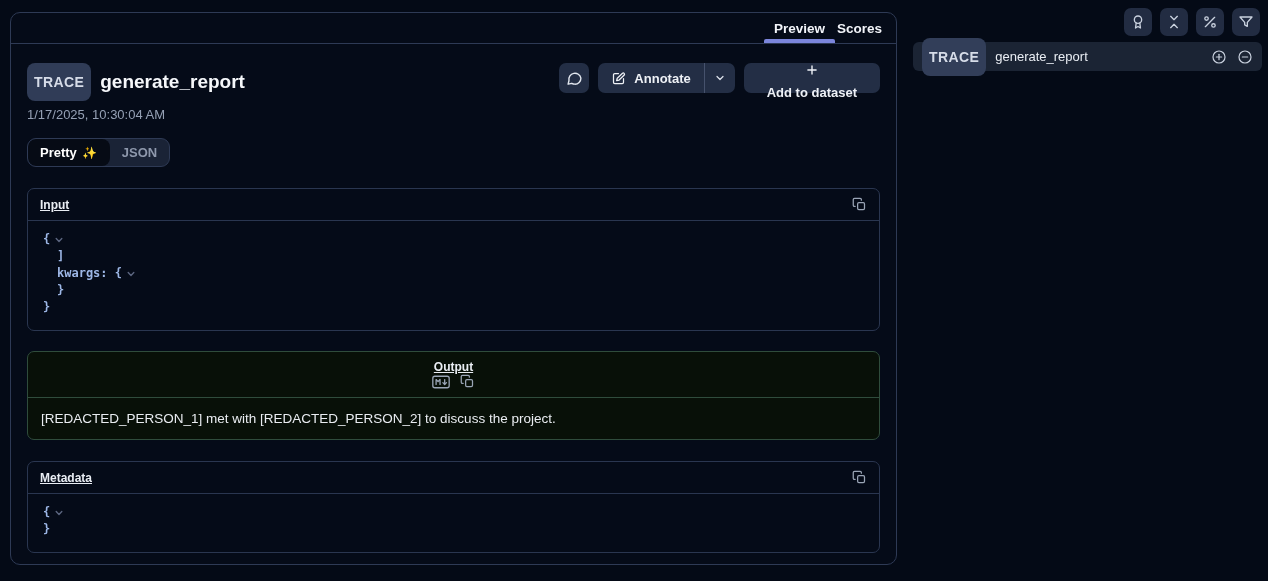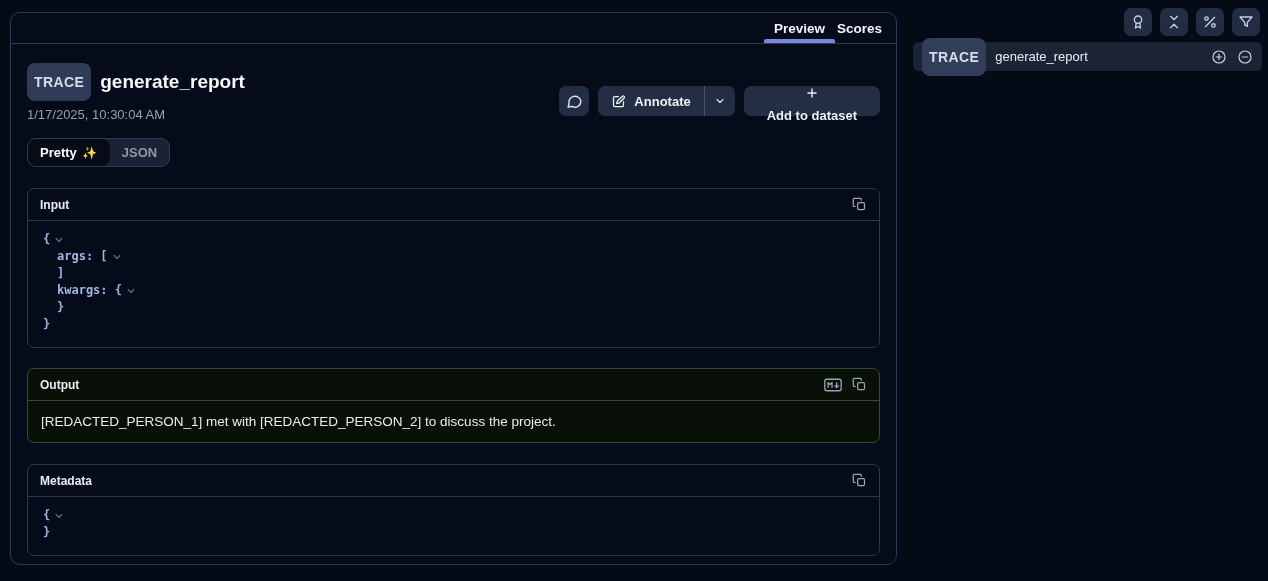--- a/index.html
+++ b/index.html
@@ -39,21 +39,21 @@
   }
   .title-line { display: flex; align-items: center; gap: 9px; }
   .badge {
     background: #303c57; color: #d6dce8;
     font-size: 14px; font-weight: 700; letter-spacing: 0.4px;
     padding: 11px 7px; border-radius: 8px;
   }
   .trace-title { font-size: 19px; font-weight: 700; color: #f5f7fa; }
   .timestamp { margin-top: 6px; font-size: 13px; color: #95a0b4; }
 
-  .actions { display: flex; align-items: flex-start; gap: 9px; margin-top: 23px; }
+  .actions { display: flex; align-items: flex-start; gap: 9px; }
   .icon-btn {
     width: 30px; height: 30px; border-radius: 7px; background: #232e45;
     display: flex; align-items: center; justify-content: center;
     color: #e2e7ef; cursor: pointer;
   }
   .split-btn { display: flex; align-items: stretch; background: #232e45; border-radius: 7px; overflow: hidden; height: 30px; }
   .split-main {
     display: flex; align-items: center; gap: 8px; padding: 0 13px;
     font-size: 13px; font-weight: 700; color: #eef1f6; cursor: pointer;
   }
@@ -83,33 +83,33 @@
   
   .panels { margin: 21px 16px 0 16px; }
   .panel {
     border: 1px solid #2a3650; border-radius: 7px; margin-bottom: 20px;
     background: transparent;
   }
   .panel-header {
     display: flex; justify-content: space-between; align-items: center;
     padding: 8px 12px; border-bottom: 1px solid #2a3650;
   }
-  .panel-title { font-size: 12px; font-weight: 700; color: #eaeef4; }
+  .panel-title { font-size: 12px; font-weight: 700; color: #eaeef4; text-decoration: underline; }
   .panel-icons { display: flex; align-items: center; gap: 10px; color: #9aa5b6; }
   .panel-icon { cursor: pointer; display: flex; align-items: center; }
   .code-body {
     padding: 10px 15px 14px 15px;
     font-family: "DejaVu Sans Mono", monospace;
     font-size: 12px; font-weight: 700; color: #9db7e6; line-height: 17px;
   }
   .code-line { display: flex; align-items: center; white-space: pre; }
   .code-line .chev { margin-left: 4px; }
 
   .panel.output { border-color: #2f4c3c; background: #081008; margin-bottom: 21px; }
-  .panel.output .panel-header { border-bottom-color: #2f4c3c; }
+  .panel.output .panel-header { border-bottom-color: #2f4c3c; flex-direction: column; }
   .output-body { padding: 13px 13px; font-size: 13.5px; color: #e9ecf1; }
 
   
   .top-icons { position: absolute; top: 8px; right: 8px; display: flex; gap: 8px; }
   .tool-btn {
     width: 28px; height: 28px; border-radius: 7px; background: #222c42;
     display: flex; align-items: center; justify-content: center;
     color: #c9d1de; cursor: pointer;
   }
   .tree-row {
@@ -206,23 +206,20 @@
           <span class="panel-icon">
             <svg width="15" height="15" viewBox="0 0 24 24" fill="none" stroke="currentColor" stroke-width="2" stroke-linecap="round" stroke-linejoin="round">
                 <rect x="9" y="9" width="11" height="11" rx="2"></rect>
                 <path d="M5 15H4a2 2 0 0 1-2-2V4a2 2 0 0 1 2-2h9a2 2 0 0 1 2 2v1"></path>
               </svg>
           </span>
         </span>
       </div>
       <div class="code-body" id="input-code">
           <div class="code-line" style="padding-left: 0px;"><span>{</span><svg class="chev" width="10" height="10" viewBox="0 0 10 10" fill="none" stroke="#5c6680" stroke-width="1.4" stroke-linecap="round" stroke-linejoin="round">
-              <polyline points="2.2,3.6 5,6.4 7.8,3.6"></polyline>
-            </svg></div>
-          <div class="code-line" style="padding-left: 14px;"><span>args: [</span><svg class="chev" width="10" height="10" viewBox="0 0 10 10" fill="none" stroke="#5c6680" stroke-width="1.4" stroke-linecap="round" stroke-linejoin="round">
               <polyline points="2.2,3.6 5,6.4 7.8,3.6"></polyline>
             </svg></div>
           <div class="code-line" style="padding-left: 14px;"><span>]</span></div>
           <div class="code-line" style="padding-left: 14px;"><span>kwargs: {</span><svg class="chev" width="10" height="10" viewBox="0 0 10 10" fill="none" stroke="#5c6680" stroke-width="1.4" stroke-linecap="round" stroke-linejoin="round">
               <polyline points="2.2,3.6 5,6.4 7.8,3.6"></polyline>
             </svg></div>
           <div class="code-line" style="padding-left: 14px;"><span>}</span></div>
           <div class="code-line" style="padding-left: 0px;"><span>}</span></div>
         </div>
     </div>

